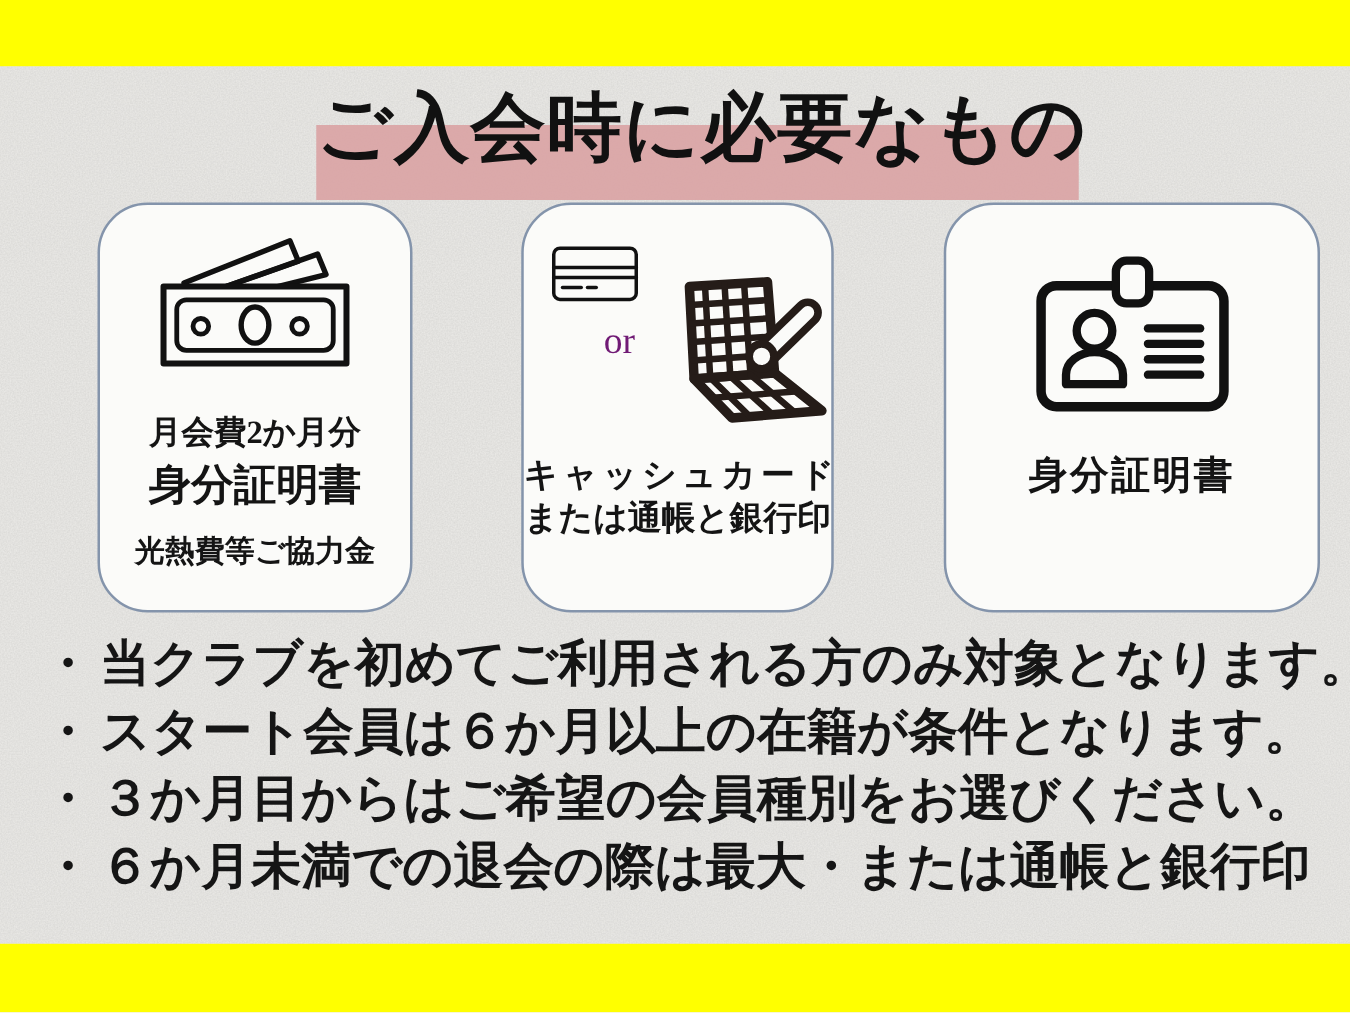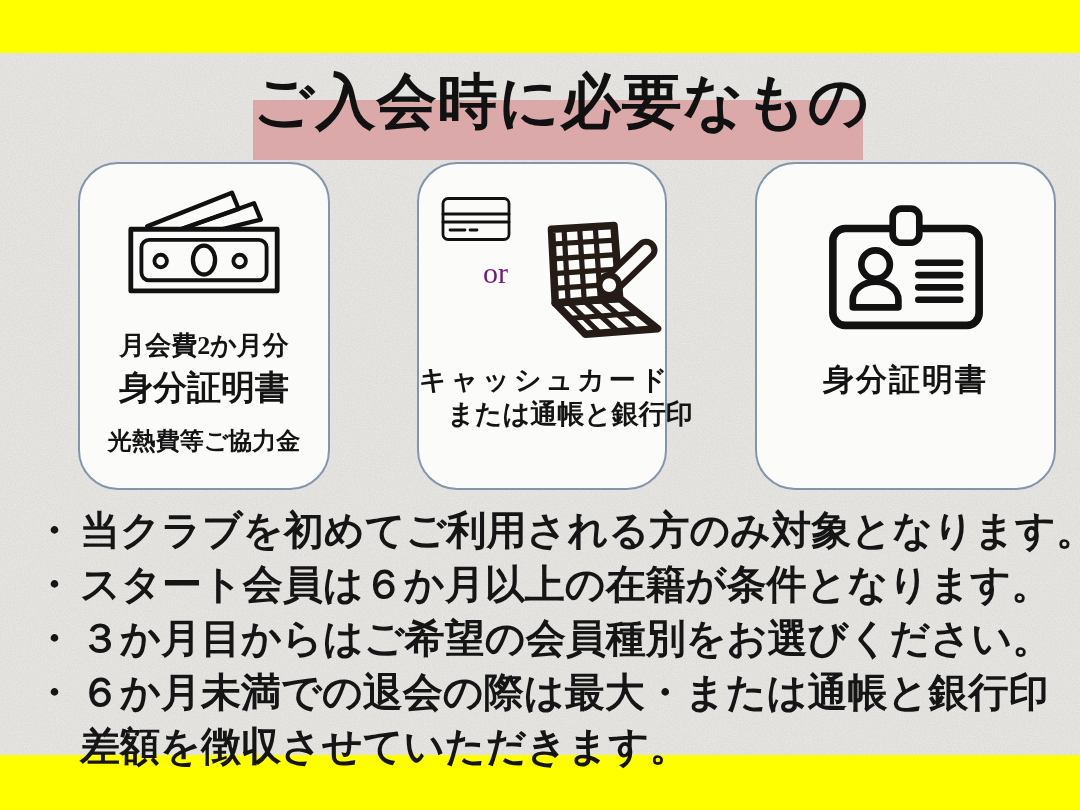--- a/index.html
+++ b/index.html
@@ -34,21 +34,21 @@
   .fee-line1{margin-top:14px;font-size:26px;font-weight:700;white-space:nowrap;}
   .fee-line2{margin-top:2px;font-size:34px;font-weight:700;white-space:nowrap;}
   .fee-line3{margin-top:14px;font-size:24px;font-weight:600;white-space:nowrap;}
 
   .card-2 .icon-cashcard{position:absolute;left:22px;top:32px;}
   .card-2 .or-label{position:absolute;left:64px;top:92px;font-size:30px;color:#701a75;}
   .card-2 .icon-bankbook{position:absolute;left:106px;top:54px;}
   .pay-line1{position:absolute;left:0;top:198px;width:100%;text-align:left;
     font-size:27px;font-weight:700;letter-spacing:4px;white-space:nowrap;font-family:Liberation Serif, serif;}
   .pay-line2{position:absolute;left:0;top:232px;width:100%;text-align:center;
-    font-size:27px;font-weight:700;letter-spacing:0;white-space:nowrap;padding-left:28px;}
+    font-size:27px;font-weight:700;letter-spacing:0;white-space:nowrap;}
 
   .card-3 .icon-idcard{margin-top:36px;}
   .id-line1{margin-top:26px;font-size:31px;font-weight:700;letter-spacing:2px;white-space:nowrap;}
 
   
   .notes{position:absolute;left:34px;top:504px;width:1020px;}
   .note-row{display:flex;line-height:54px;font-size:40px;font-weight:600;color:#151515;}
   .note-bullet{flex:0 0 46px;width:46px;}
   .note-text{white-space:nowrap;}
   svg{display:block;}
@@ -145,19 +145,15 @@
       <span class="note-text">スタート会員は６か月以上の在籍が条件となります。</span>
     </div>
     <div class="note-row">
       <span class="note-bullet">・</span>
       <span class="note-text">３か月目からはご希望の会員種別をお選びください。</span>
     </div>
     <div class="note-row">
       <span class="note-bullet">・</span>
       <span class="note-text">６か月未満での退会の際は最大・または通帳と銀行印</span>
     </div>
-    <div class="note-row">
-      <span class="note-bullet"></span>
-      <span class="note-text">差額を徴収させていただきます。</span>
-    </div>
   </div>
 
 </div>
 
 </body></html>

